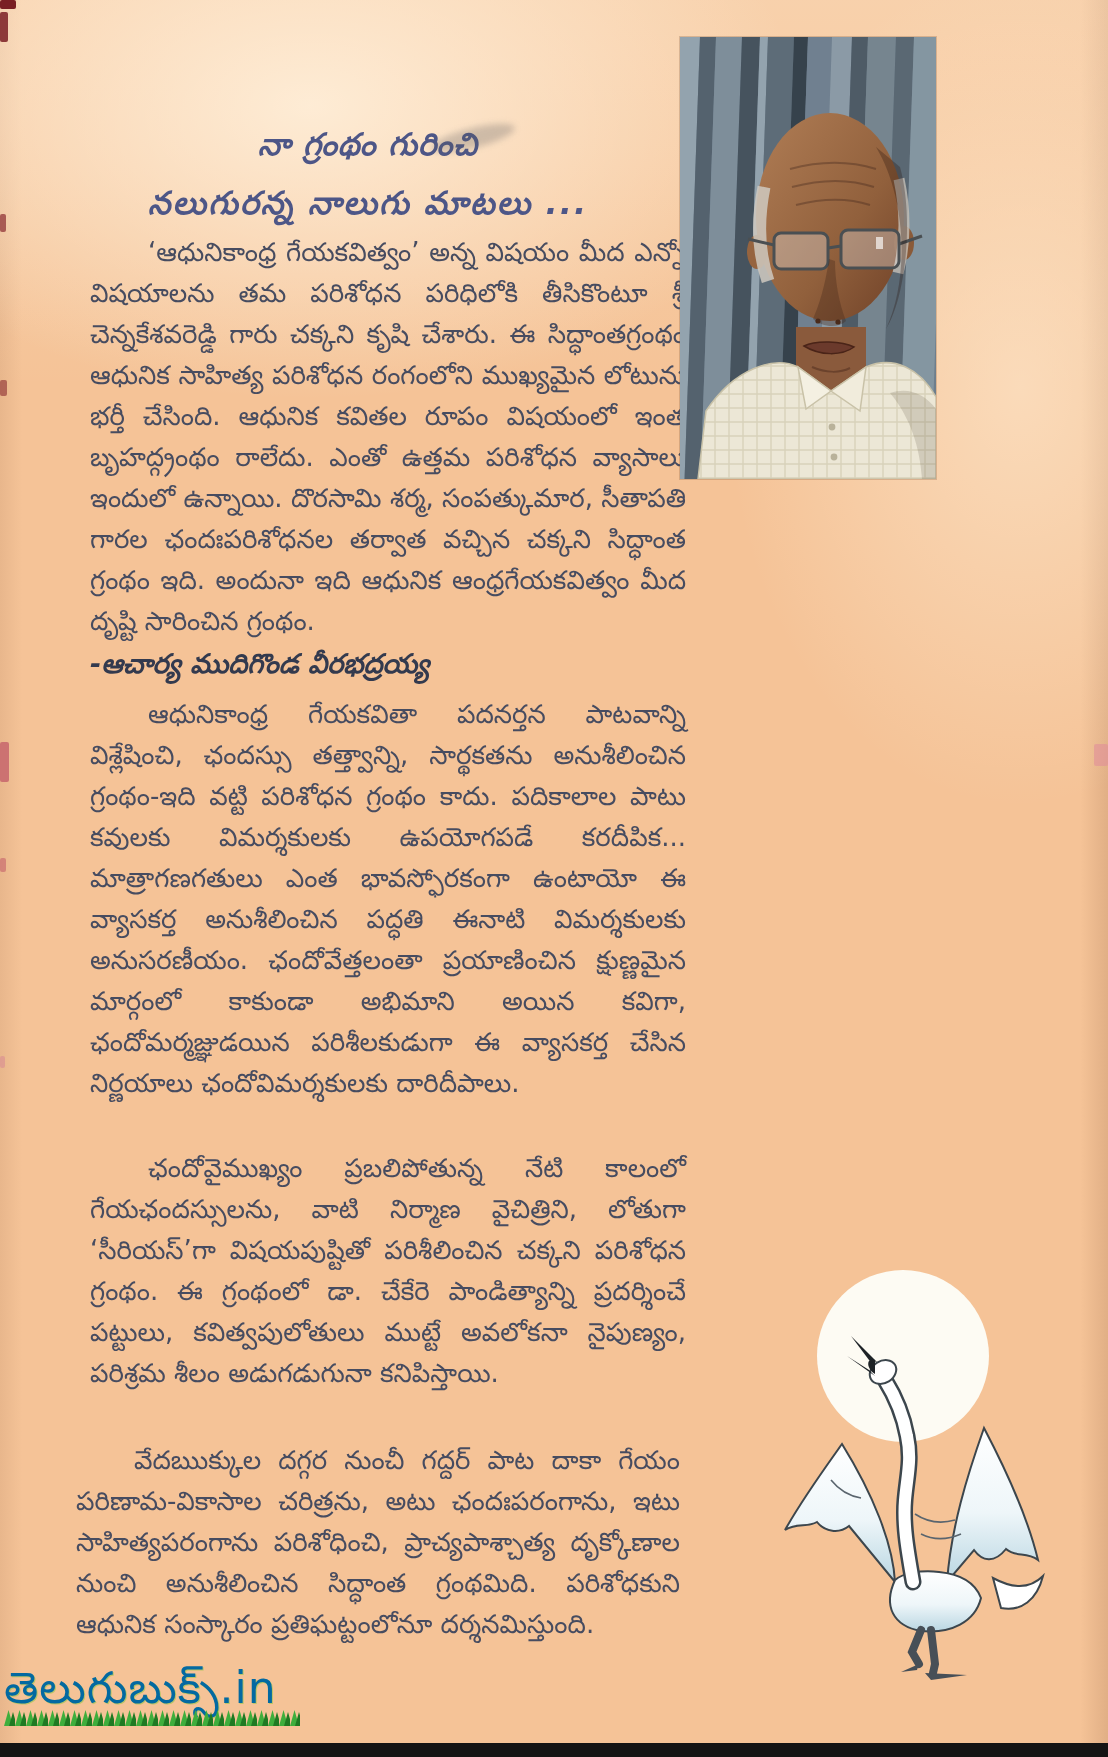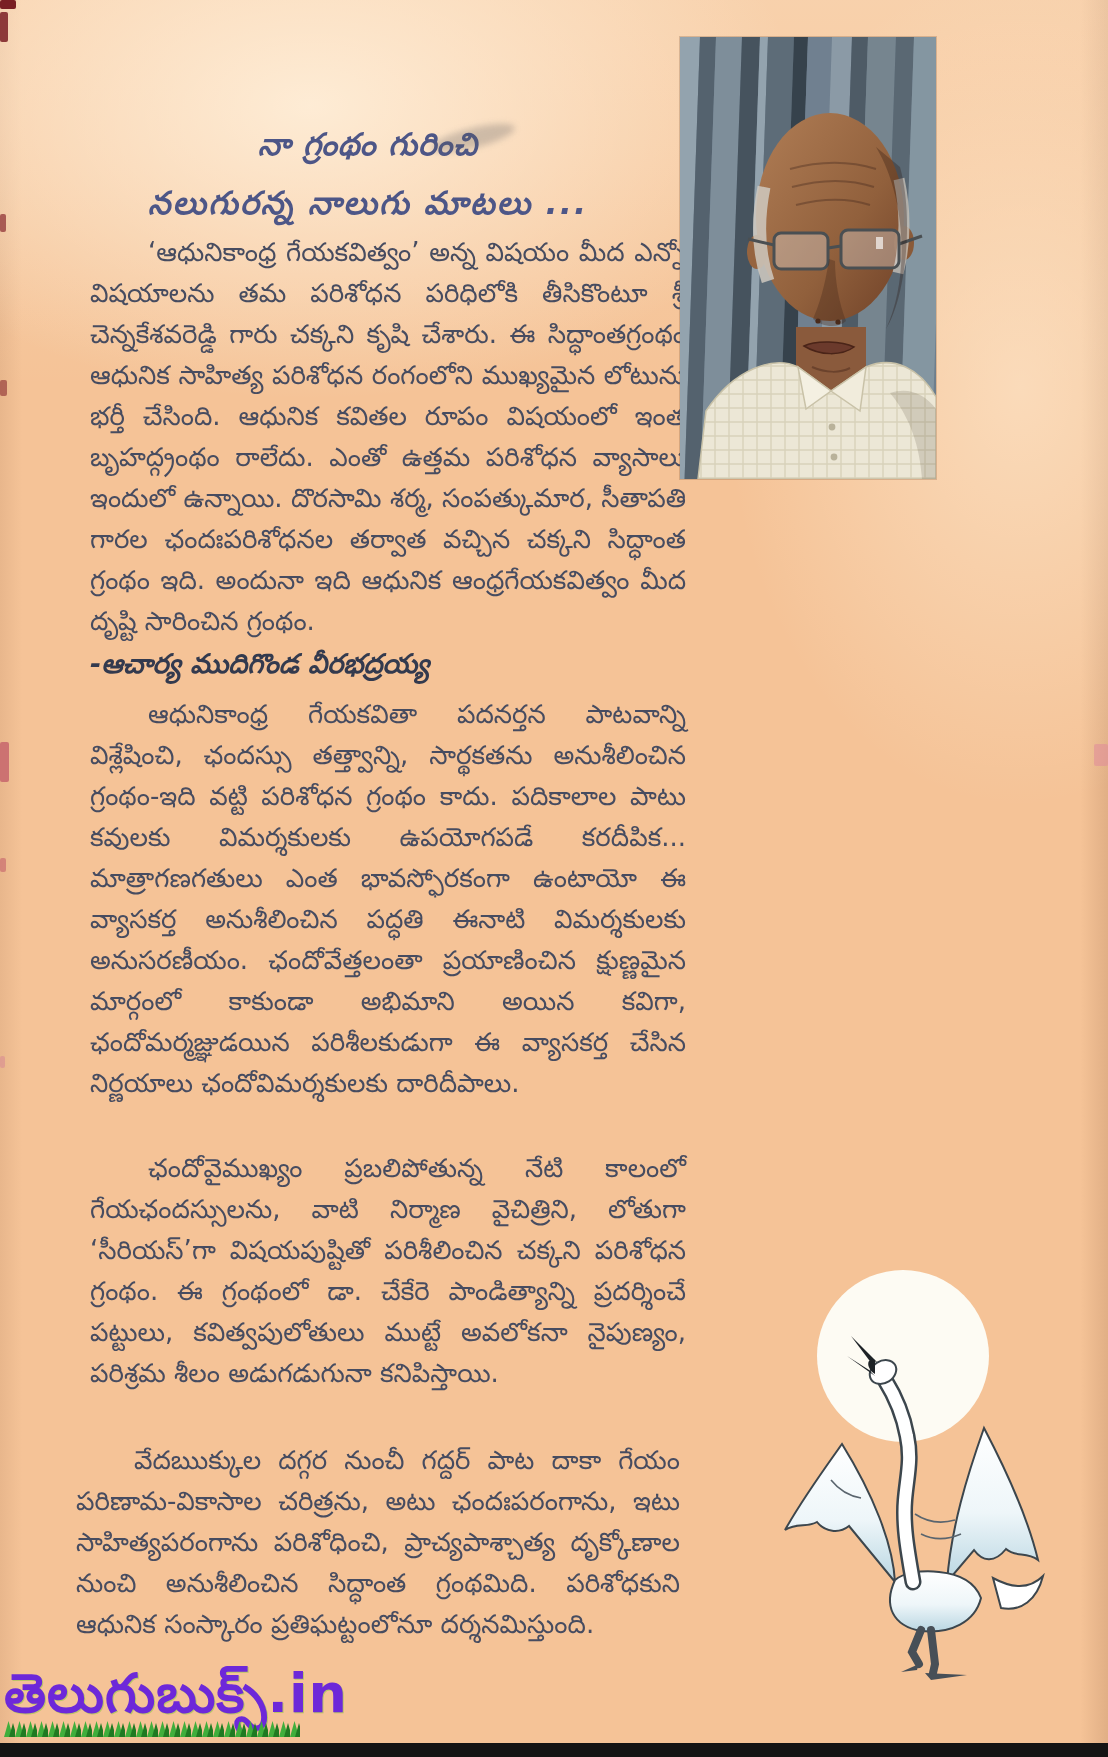--- a/index.html
+++ b/index.html
@@ -36,21 +36,21 @@
   .t3{top:1148px;}
   .t4{top:1440px;left:56px;width:604px;}
   
   .photo{position:absolute;left:680px;top:37px;width:256px;height:442px;
     box-shadow:0 0 0 1px rgba(120,80,50,.25);}
   
   .swan-art{position:absolute;left:735px;top:1228px;width:340px;height:465px;}
   
   .watermark{position:absolute;left:4px;top:1664px;width:300px;}
   .watermark .wm-text{
-    font-size:54px;font-weight:bold;color:#6d28d9;letter-spacing:1px;
+    font-size:44px;font-weight:normal;color:#0369a1;letter-spacing:1px;
     text-shadow:1px 1px 0 rgba(140,198,63,.55);line-height:1.1;white-space:nowrap;
   }
   .watermark .wm-grass{margin-top:-2px;display:block;}
   
   .footer-strip{position:absolute;left:0;top:1743px;width:1108px;height:14px;background:#141414;}
   .mark{position:absolute;border-radius:2px;}
   .m1{left:0;top:0;width:16px;height:9px;background:#7a1f24;}
   .m2{left:0;top:12px;width:8px;height:30px;background:#7a1f24;opacity:.85;}
   .m3{left:0;top:214px;width:6px;height:18px;background:#8a2b30;opacity:.7;}
   .m4{left:0;top:380px;width:7px;height:16px;background:#8a2b30;opacity:.6;}

